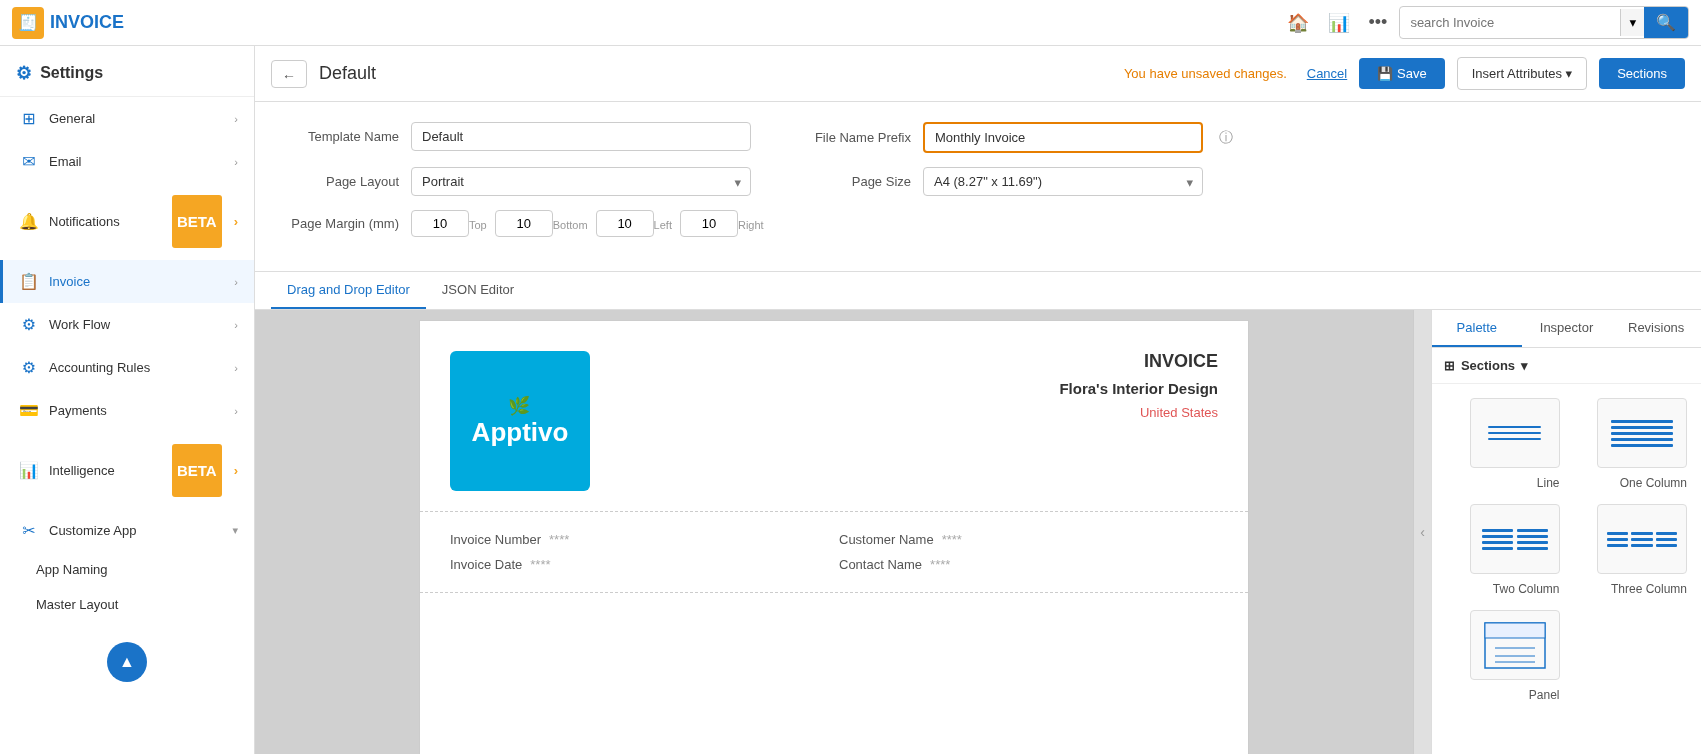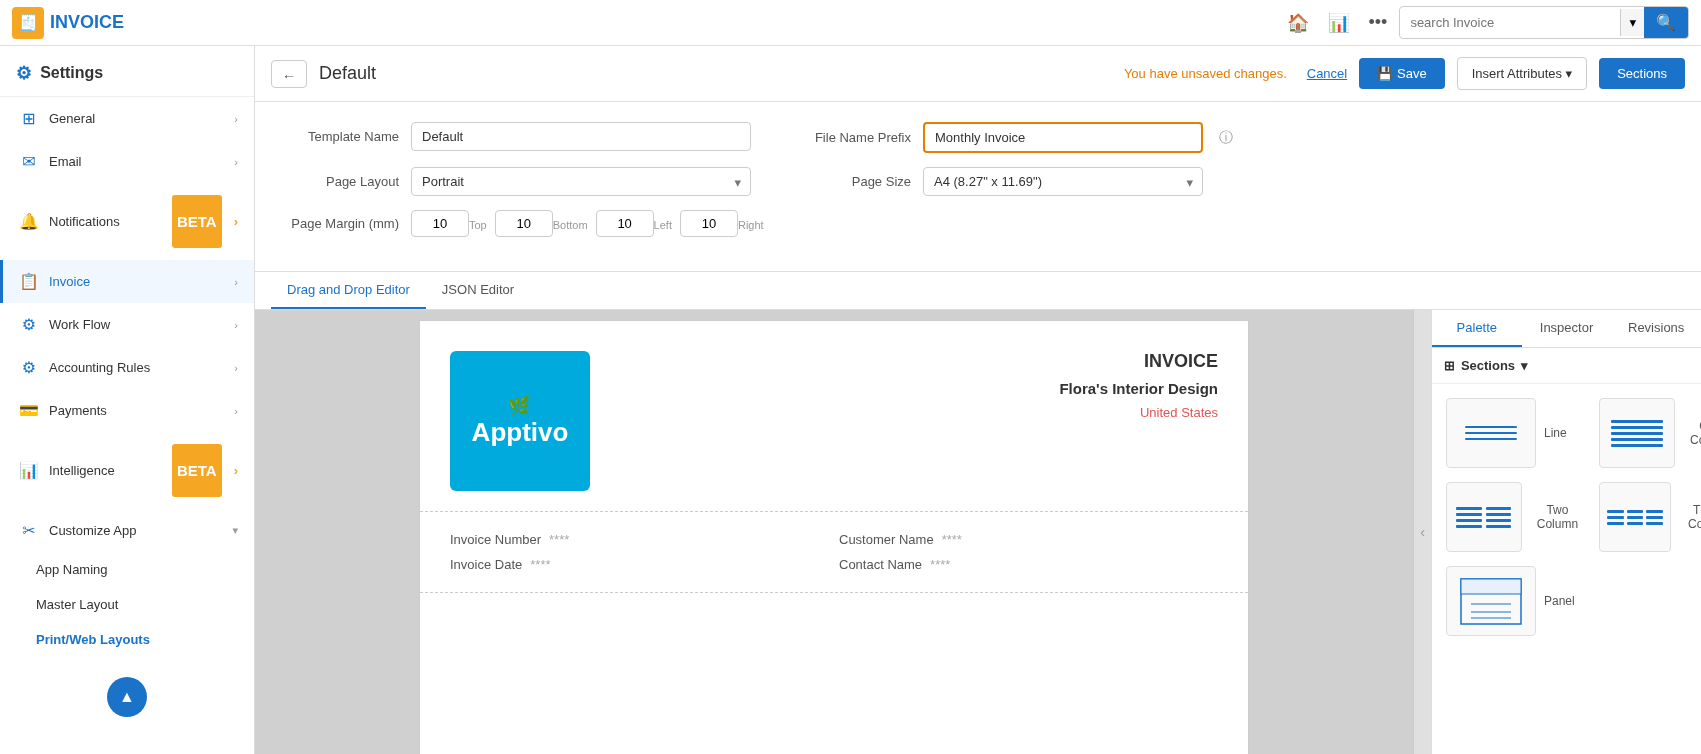--- a/index.html
+++ b/index.html
@@ -97,21 +97,21 @@
     .invoice-field-label { color: #555; }
     .invoice-field-value { color: #aaa; }
 
     
     .palette-panel { width: 270px; background: #fff; border-left: 1px solid #ddd; flex-shrink: 0; overflow-y: auto; }
     .palette-tabs { display: flex; border-bottom: 1px solid #ddd; }
     .palette-tab { flex: 1; padding: 10px 8px; text-align: center; cursor: pointer; font-size: 13px; color: #555; border-bottom: 2px solid transparent; }
     .palette-tab.active { border-bottom-color: #1a73c8; color: #1a73c8; font-weight: 500; }
     .palette-section-header { display: flex; align-items: center; gap: 6px; padding: 10px 12px; font-size: 13px; font-weight: 600; color: #333; cursor: pointer; border-bottom: 1px solid #eee; }
     .sections-grid { display: grid; grid-template-columns: 1fr 1fr; gap: 14px; padding: 14px; }
-    .section-item { display: flex; flex-direction: row; align-items: center; gap: 8px; cursor: pointer; }
+    .section-item { display: flex; flex-direction: column; align-items: flex-end; gap: 8px; cursor: pointer; }
     .section-thumb { width: 90px; height: 70px; border: 1px solid #ddd; border-radius: 4px; background: #f9f9f9; display: flex; align-items: center; justify-content: center; }
     .section-label { font-size: 12px; color: #555; text-align: center; }
     .section-icon-line { display: flex; flex-direction: column; gap: 4px; align-items: center; justify-content: center; width: 100%; height: 100%; }
     .line-full { height: 2px; background: #1a73c8; width: 60%; border-radius: 1px; }
 
     
     .collapse-handle { width: 18px; background: #e0e0e0; display: flex; align-items: center; justify-content: center; cursor: pointer; color: #999; font-size: 14px; border-left: 1px solid #ccc; flex-shrink: 0; }
   </style>
 </head>
 <body>
@@ -183,21 +183,20 @@
       <span class="beta-badge">BETA</span>
       <span class="beta-arrow">›</span>
     </div>
     <div class="sidebar-item">
       <span class="sidebar-item-icon">✂</span>
       <span class="sidebar-item-label">Customize App</span>
       <span class="sidebar-item-arrow">▾</span>
     </div>
     <div class="sub-menu-item">App Naming</div>
     <div class="sub-menu-item">Master Layout</div>
-    <div class="sub-menu-item active-sub">Print/Web Layouts</div>
     <div style="text-align:center; padding: 10px;">
       <button class="sidebar-scroll-up">▲</button>
     </div>
   </div>
 
   <div class="main-content">
 
     <div class="page-header">
       <button class="back-btn">←</button>
       <span class="page-title">Default</span>

